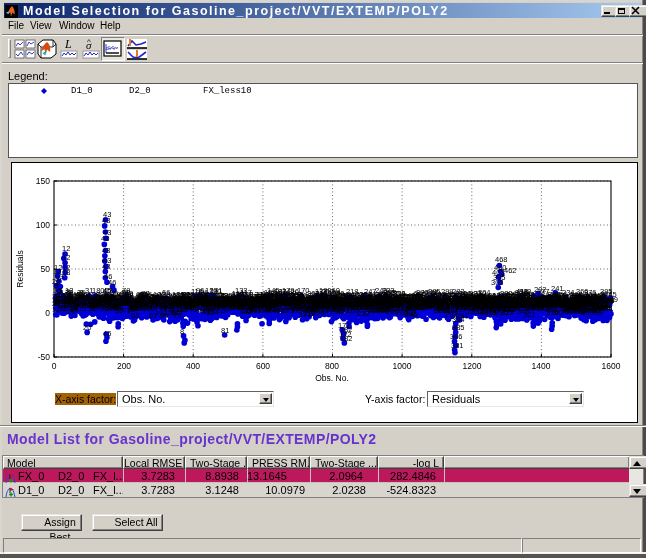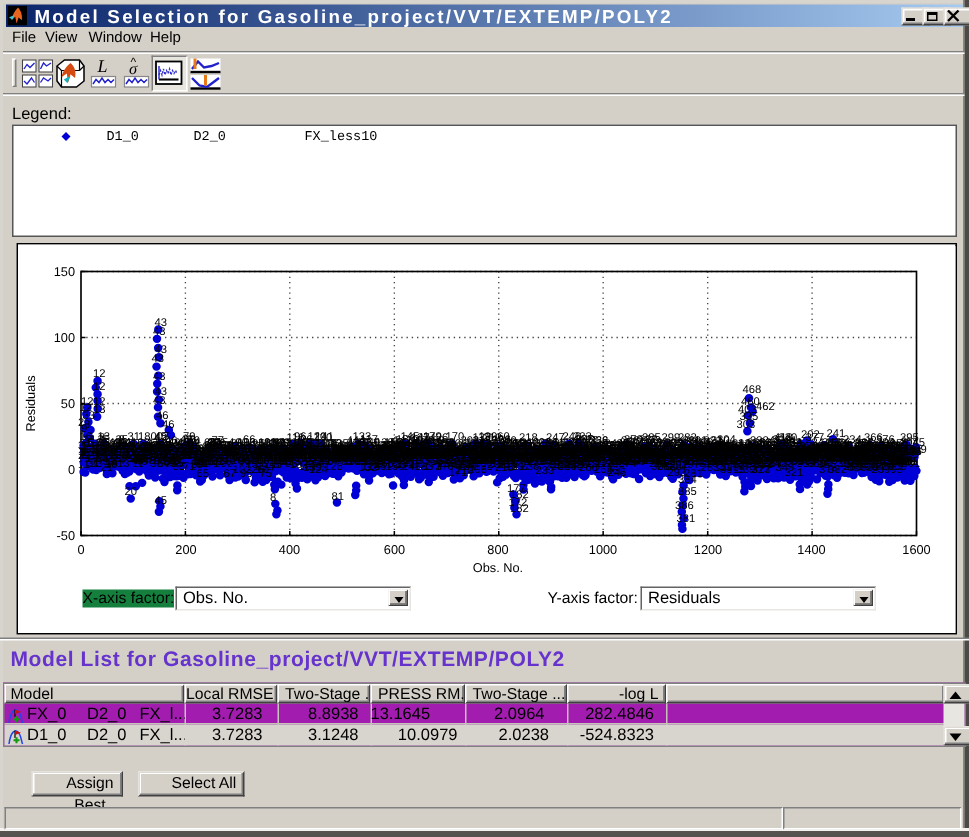--- a/index.html
+++ b/index.html
@@ -1691,41 +1691,41 @@
         <text x="550" y="132">234</text>
         <text x="588" y="134">2045</text>
         <text x="303" y="131">137</text>
         <text x="316" y="132">166</text>
         <text x="219" y="133">444</text>
         <text x="228" y="132">117</text>
       </g>
 </svg>
 </div>
 
-<div class="abs" style="left:55px;top:393px;font-size:10.5px;background:#15803d;">X-axis factor:</div>
+<div class="abs" style="left:55px;top:393px;font-size:10.5px;background:#a16207;">X-axis factor:</div>
 <div class="abs combo" style="left:117px;top:391px;width:157px;height:16px;">
     <span style="position:absolute;left:4px;top:1px;">Obs. No.</span>
     <div class="cbtn">
       <div class="tri"></div>
     </div>
   </div>
 <div class="abs" style="left:365px;top:393px;font-size:10.5px;background:#fff;">Y-axis factor:</div>
 <div class="abs combo" style="left:427px;top:391px;width:157px;height:16px;">
     <span style="position:absolute;left:4px;top:1px;">Residuals</span>
     <div class="cbtn">
       <div class="tri"></div>
     </div>
   </div>
 
 <div class="abs" style="left:0px;top:425px;width:646px;height:1px;background:#808080;"></div>
 <div class="abs" style="left:0px;top:426px;width:646px;height:1px;background:#fff;"></div>
 
 <div class="abs" style="left:7px;top:431px;font-size:14px;font-weight:bold;color:#6633cc;letter-spacing:0.4px;">Model List for Gasoline_project/VVT/EXTEMP/POLY2</div>
 
-<div class="abs" style="left:2px;top:455px;width:642px;height:43px;background:#a21caf;border:1px solid #808080;">
+<div class="abs" style="left:2px;top:455px;width:642px;height:43px;background:#be185d;border:1px solid #808080;">
 
   <div class="hdrcell" style="left:0px;width:120px;padding-left:3px;">Model</div>
   <div class="hdrcell" style="left:120px;width:62px;text-align:center;padding-right:4px;">Local RMSE</div>
   <div class="hdrcell" style="left:182px;width:62px;padding-left:4px;">Two-Stage ...</div>
   <div class="hdrcell" style="left:244px;width:63px;padding-left:4px;">PRESS RM...</div>
   <div class="hdrcell" style="left:307px;width:68px;padding-left:4px;">Two-Stage ...</div>
   <div class="hdrcell" style="left:375px;width:66px;text-align:right;padding-right:4px;">-log L</div>
   <div class="hdrcell" style="left:441px;width:186px;"></div>
 
   <div class="abs" style="left:120px;top:13px;width:1px;height:28px;background:#c6c3bb;"></div>

